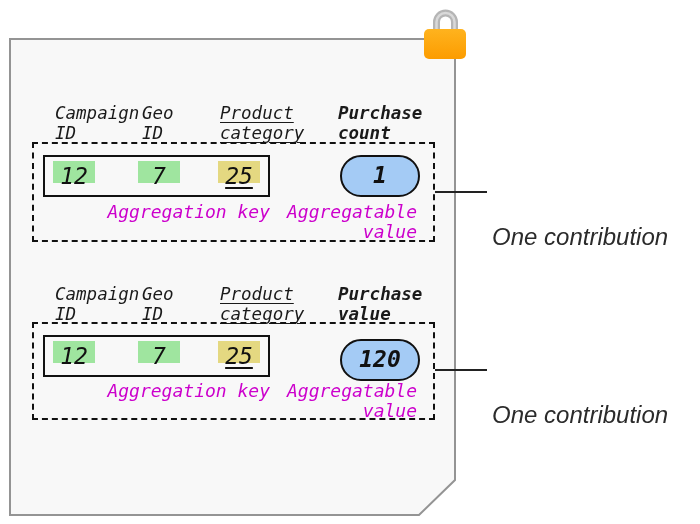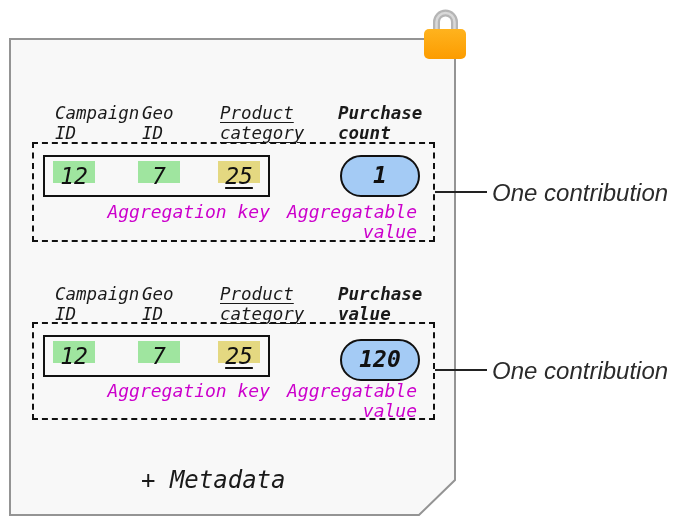--- a/index.html
+++ b/index.html
@@ -86,20 +86,21 @@
 
   
   .contribution-label {
     position: absolute;
     left: 492px;
     font-family: "Liberation Sans", sans-serif;
     font-size: 24px;
     line-height: 28px;
     color: #2b2b2b;
     white-space: nowrap;
+    margin-top: 44px;
   }
 
   
   .metadata-label {
     position: absolute;
     left: 141px;
     top: 466px;
     font-size: 24px;
     color: #1a1a1a;
     white-space: pre;
@@ -165,15 +166,14 @@
     <div class="key-cell cell-khaki underlined" style="left:218px;top:341px">25</div>
 
     <div class="value-pill" style="top:339px">120</div>
 
     <div class="magenta-label" style="right:430px;top:381px">Aggregation key</div>
     <div class="magenta-label" style="right:283px;top:381px"><span>Aggregatable</span><br><span>value</span></div>
 
     <div class="contribution-label" style="top:357px">One contribution</div>
   </div>
 
-  <div class="metadata-label">+ Metadata</div>
 
 </div>
 
 </body></html>

